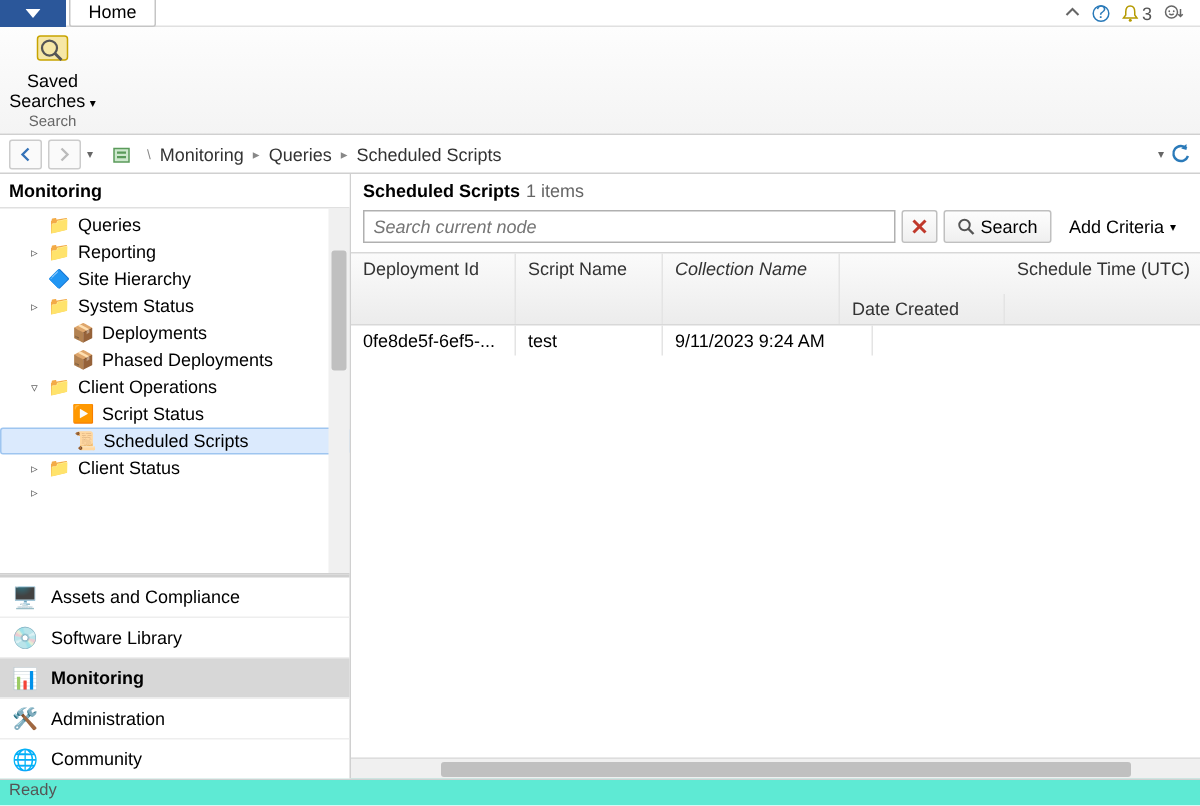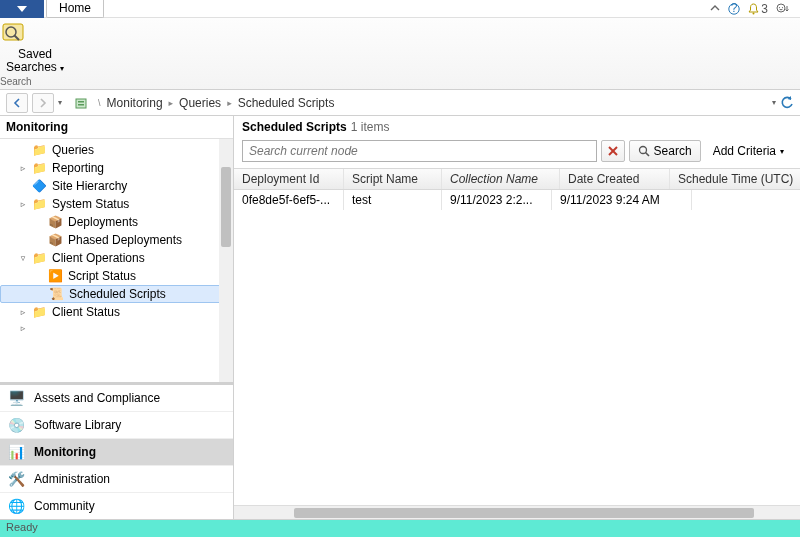--- a/index.html
+++ b/index.html
@@ -8,21 +8,21 @@
 
 .topbar { height: 18px; background: #fff; display: flex; align-items: center; border-bottom: 1px solid #e0e0e0; }
 .sys-menu { width: 44px; height: 18px; background: #2b579a; display: flex; align-items: center; justify-content: center; color: #fff; }
 .tab-home { padding: 2px 12px; border: 1px solid #c5c5c5; border-top: none; background: #fff; border-radius: 0 0 2px 2px; margin-left: 2px; }
 .top-spacer { flex: 1; }
 .top-icons { display: flex; gap: 8px; padding-right: 10px; align-items: center; color: #555; }
 .top-icons > span { cursor: pointer; display: flex; align-items: center; gap: 2px; }
 
 
 .ribbon { height: 72px; background: linear-gradient(#fdfdfd,#f4f4f4); border-bottom: 1px solid #d0d0d0; display: flex; }
-.ribbon-group { width: 70px; display: flex; flex-direction: column; justify-content: center; }
+.ribbon-group { width: 70px; display: flex; flex-direction: column; align-items: center; justify-content: center; }
 .ribbon-icon { font-size: 22px; }
 .ribbon-label { font-size: 11px; text-align: center; line-height: 1.1; margin-top: 2px; }
 .ribbon-caret { font-size: 8px; }
 .ribbon-section { font-size: 10px; color: #666; margin-top: 2px; }
 
 
 .navbar { height: 26px; border-bottom: 1px solid #d0d0d0; display: flex; align-items: center; padding: 0 6px; gap: 4px; }
 .nav-btn { width: 22px; height: 20px; border: 1px solid #ccc; border-radius: 2px; display: flex; align-items: center; justify-content: center; color: #555; background: #fafafa; }
 .nav-btn.disabled { color: #bbb; }
 .breadcrumb { flex: 1; display: flex; align-items: center; gap: 6px; padding-left: 6px; color: #333; }
@@ -61,21 +61,21 @@
 .sb-btn { height: 22px; border: 1px solid #c0c0c0; background: linear-gradient(#fdfdfd,#efefef); display: flex; align-items: center; gap: 4px; padding: 0 8px; cursor: pointer; border-radius: 2px; }
 .sb-btn.icon-only { padding: 0 5px; }
 .table-wrap { flex: 1; overflow: hidden; position: relative; }
 .table { display: flex; flex-direction: column; min-width: 760px; }
 .thead { display: flex; background: linear-gradient(#fbfbfb,#ececec); border-top: 1px solid #d8d8d8; border-bottom: 1px solid #d8d8d8; }
 .th, .td { padding: 3px 8px; border-right: 1px solid #e4e4e4; white-space: nowrap; overflow: hidden; text-overflow: ellipsis; }
 .th { color: #333; cursor: pointer; }
 .col0 { width: 110px; }
 .col1 { width: 98px; }
 .col2 { width: 118px; font-style: italic; }
-.col3 { width: 110px; }
+.col3 { width: 110px; margin-top: 27px; }
 .col4 { width: 140px; }
 .trow { display: flex; }
 .h-scroll { position: absolute; left: 0; bottom: 0; height: 14px; right: 0; background: #f0f0f0; border-top: 1px solid #ddd; }
 .h-thumb { position: absolute; left: 60px; top: 2px; height: 10px; width: 460px; background: #c0c0c0; border-radius: 2px; }
 
 
 .statusbar { height: 18px; background: #5eead4; border-top: 1px solid #d0d0d0; padding: 1px 6px; color: #555; font-size: 11px; }
 
 svg { display: block; }
 </style>
@@ -294,21 +294,20 @@
             <div class="th col0">Deployment Id</div>
             <div class="th col1">Script Name</div>
             <div class="th col2">Collection Name</div>
             <div class="th col3">Date Created</div>
             <div class="th col4">Schedule Time (UTC)</div>
           </div>
         <div id="tbody">
             <div class="trow">
               <div class="td col0">0fe8de5f-6ef5-...</div>
               <div class="td col1">test</div>
-              <div class="td col3">9/11/2023 2:2...</div>
               <div class="td col4">9/11/2023 9:24 AM</div>
             </div>
           </div>
       </div>
       <div class="h-scroll">
           <div class="h-thumb"></div>
         </div>
     </div>
   </div>
 </div>

